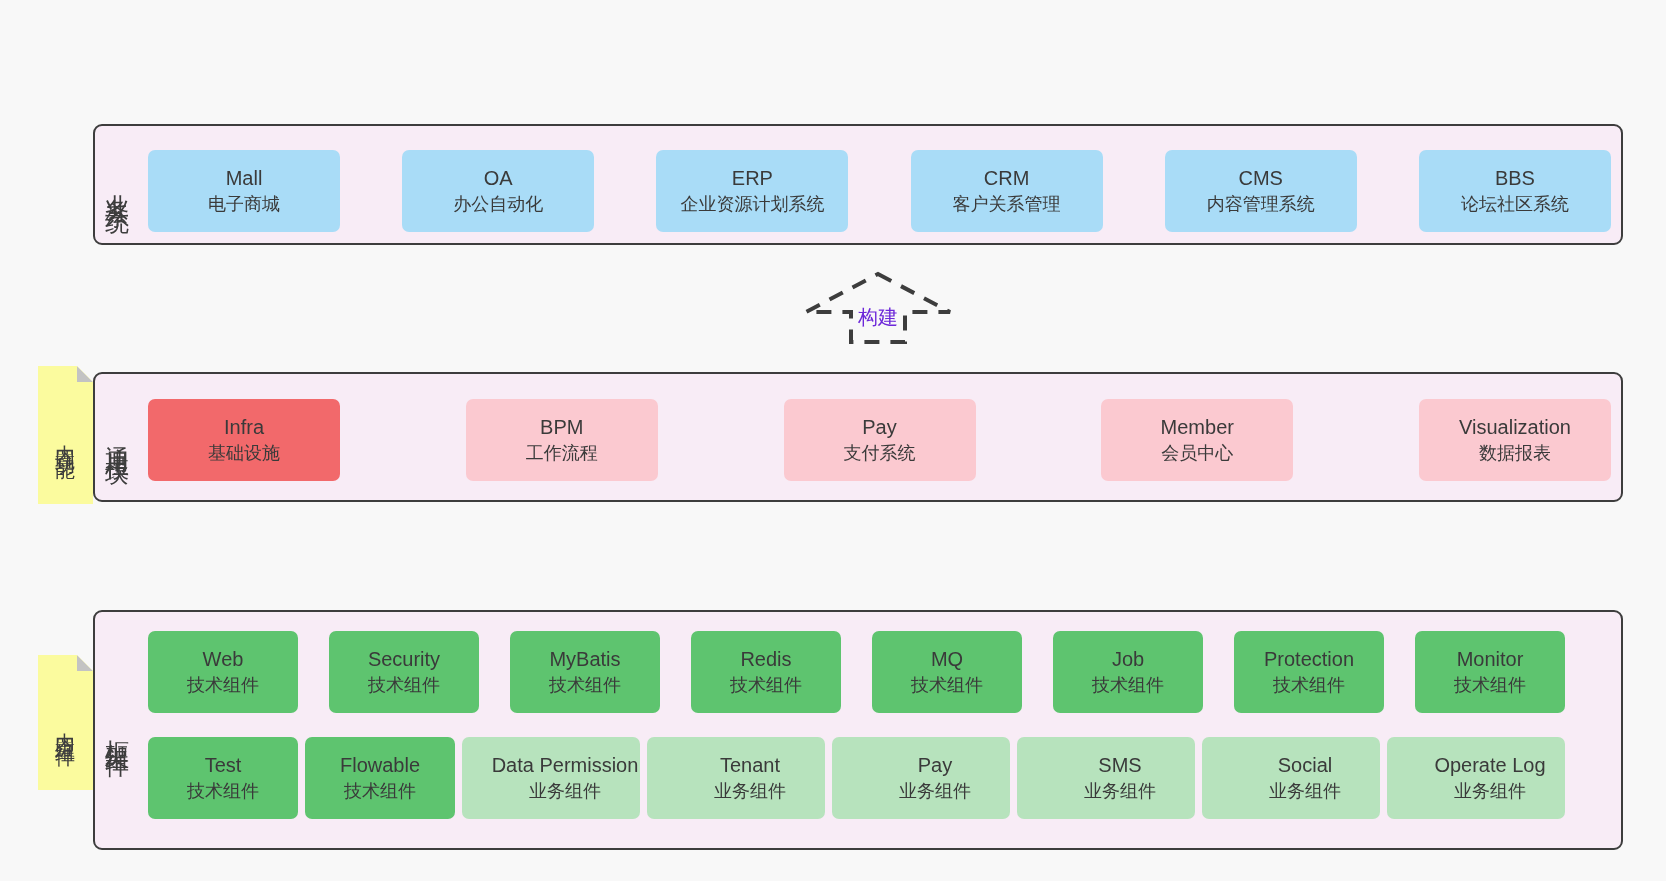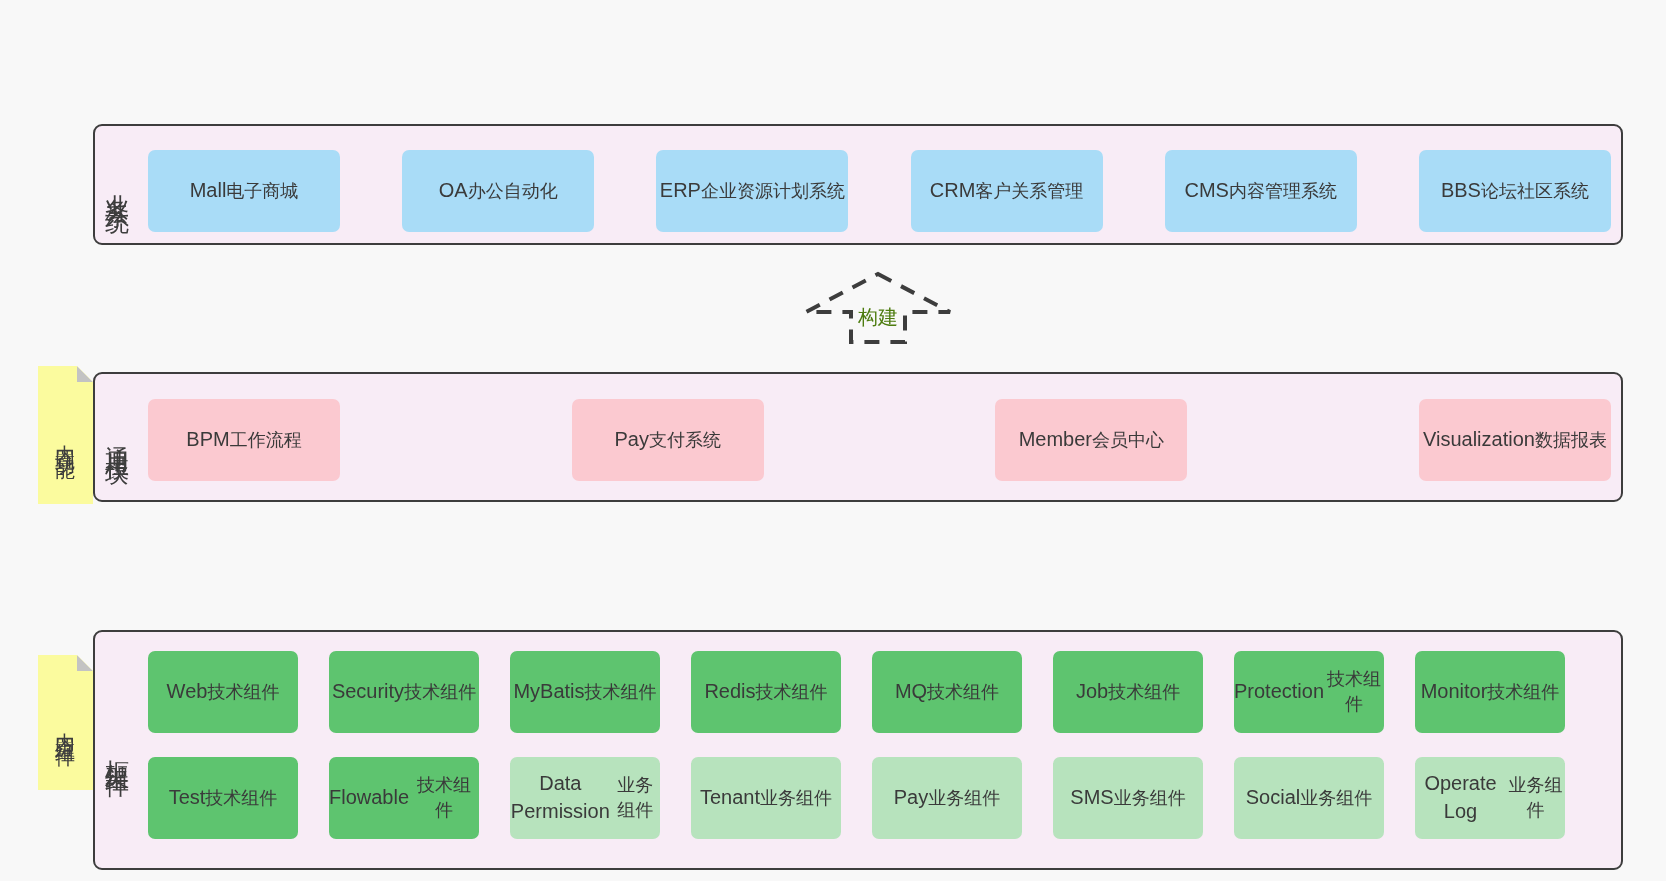--- a/index.html
+++ b/index.html
@@ -7,47 +7,47 @@
     position:relative;width:1666px;height:881px;background:#f8f8f8;overflow:hidden;
     font-family:"Liberation Sans","DejaVu Sans",sans-serif;color:#3a3a3a;
   }
   
   .panel{
     position:absolute;left:93px;width:1530px;box-sizing:border-box;
     background:#f8ecf6;border:2px solid #3d3d3d;border-radius:9px;
   }
   #panel-business{top:124px;height:121px;}
   #panel-modules{top:372px;height:130px;}
-  #panel-components{top:630px;height:240px;}
+  #panel-components{top:610px;height:240px;}
   .side-label{
     position:absolute;left:10px;top:50%;transform:translateY(-50%);
     writing-mode:vertical-rl;text-orientation:upright;
     font-size:24px;letter-spacing:5px;color:#3d3d3d;line-height:1;white-space:nowrap;
   }
   
   .row{position:absolute;display:flex;justify-content:space-between;}
   .row6{left:53px;right:10px;}
   .row8{left:53px;right:56px;}
   #panel-business .row6{top:24px;}
   #panel-modules  .row6{top:25px;}
   #panel-components .row-1{top:19px;}
   #panel-components .row-2{top:125px;}
   .box{
-    border-radius:7px;height:82px;display:flex;
+    border-radius:7px;height:82px;display:flex;flex-direction:column;
     align-items:center;justify-content:center;text-align:center;line-height:1.38;
   }
   .row6 .box{width:192px;}
   .row8 .box{width:150px;}
   .box .en{font-size:20px;}
   .box .zh{font-size:18px;}
   .v-blue{background:#a9dcf7;}
   .v-red{background:#f2696b;}
   .v-pink{background:#fbc9d0;}
   .v-green{background:#5ec46f;}
-  .v-lightgreen{background:#b7e3bd;}
+  .v-lightgreen{background:#b7e3bd;padding-left:28px;}
   
   .sticky{
     position:absolute;left:38px;width:55px;background:#fbfb9e;
     clip-path:polygon(0 0,calc(100% - 16px) 0,100% 16px,100% 100%,0 100%);
     display:flex;align-items:center;justify-content:center;
   }
   #sticky-modules{top:366px;height:138px;}
   #sticky-components{top:655px;height:135px;}
   .sticky .fold{
     position:absolute;top:0;right:0;width:16px;height:16px;background:#c3c3c3;
@@ -57,21 +57,21 @@
     writing-mode:vertical-rl;text-orientation:upright;
     font-size:20px;letter-spacing:5px;color:#3d3d3d;line-height:1;padding-top:8px;
   }
   
   .arrow{position:absolute;width:150px;height:74px;}
   #arrow-build{left:803px;top:271px;}
   #arrow-implement{left:815px;top:516px;}
   .arrow svg{display:block;width:150px;height:74px;}
   .arrow .arrow-label{
     position:absolute;left:50%;top:33px;transform:translateX(-50%);
-    background:#f8f8f8;padding:0 4px;font-size:20px;color:#4d7c0f;line-height:1.3;
+    background:#f8f8f8;padding:0 4px;font-size:20px;color:#6d28d9;line-height:1.3;
     white-space:nowrap;
   }
 </style>
 </head>
 <body>
 
 <div class="stage">
 
   <div class="panel" id="panel-business">
     <div class="side-label">业务系统</div>
@@ -110,20 +110,24 @@
     <div class="arrow-label">构建</div>
   </div>
 
   <div class="sticky" id="sticky-modules">
     <div class="fold"></div>
     <div class="sticky-text">内置功能</div>
   </div>
   <div class="panel" id="panel-modules">
     <div class="side-label">通用模块</div>
     <div class="row row6">
+      <div class="box v-red">
+        <div class="en">Infra</div>
+        <div class="zh">基础设施</div>
+      </div>
       <div class="box v-pink">
         <div class="en">BPM</div>
         <div class="zh">工作流程</div>
       </div>
       <div class="box v-pink">
         <div class="en">Pay</div>
         <div class="zh">支付系统</div>
       </div>
       <div class="box v-pink">
         <div class="en">Member</div>

